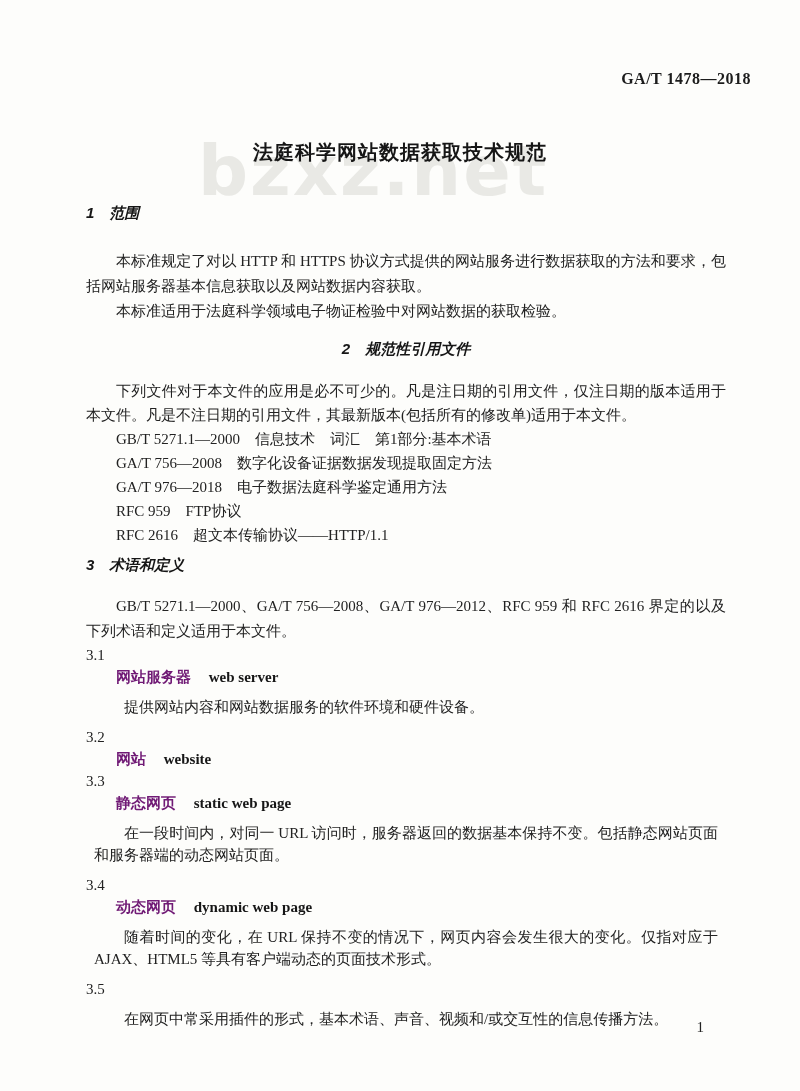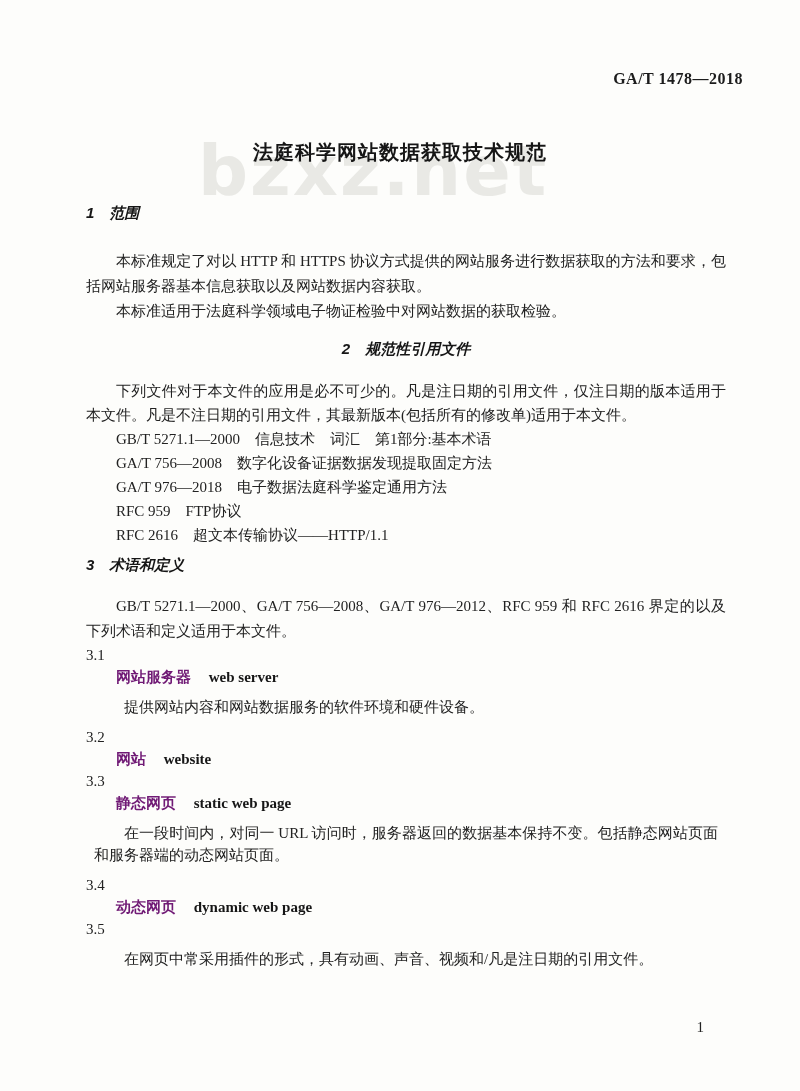--- a/index.html
+++ b/index.html
@@ -25,21 +25,21 @@
     font-size: 70px;
     letter-spacing: 2px;
     color: #e9e9e5;
     z-index: 1;
     user-select: none;
   }
 
   .header-code {
     position: absolute;
     top: 70px;
-    right: 57px;
+    right: 49px;
     font-family: "Liberation Serif", serif;
     font-weight: bold;
     font-size: 16px;
     letter-spacing: 0.5px;
     color: #1c1c1c;
     z-index: 2;
   }
 
   .doc-title {
     position: absolute;
@@ -184,24 +184,25 @@
       </div>
       <p class="term-def">在一段时间内，对同一 URL 访问时，服务器返回的数据基本保持不变。包括静态网站页面和服务器端的动态网站页面。</p>
     </div>
 
     <div class="term-block">
       <div class="term-num">3.4</div>
       <div class="term-line">
         <span class="term-zh">动态网页</span>
         <span class="term-en">dynamic web page</span>
       </div>
+      <p class="term-def">随着时间的变化，在 URL 保持不变的情况下，网页内容会发生很大的变化。仅指对应于 AJAX、HTML5 等具有客户端动态的页面技术形式。</p>
     </div>
 
     <div class="term-block">
       <div class="term-num">3.5</div>
-      <p class="term-def">在网页中常采用插件的形式，具有动画、声音、视频和/凡是注日期的引用文件。</p>
+      <p class="term-def">在网页中常采用插件的形式，基本术语、声音、视频和/或交互性的信息传播方法。</p>
     </div>
 
   </div>
 
   <div class="page-number">1</div>
 
 </div>
 
 </body></html>

